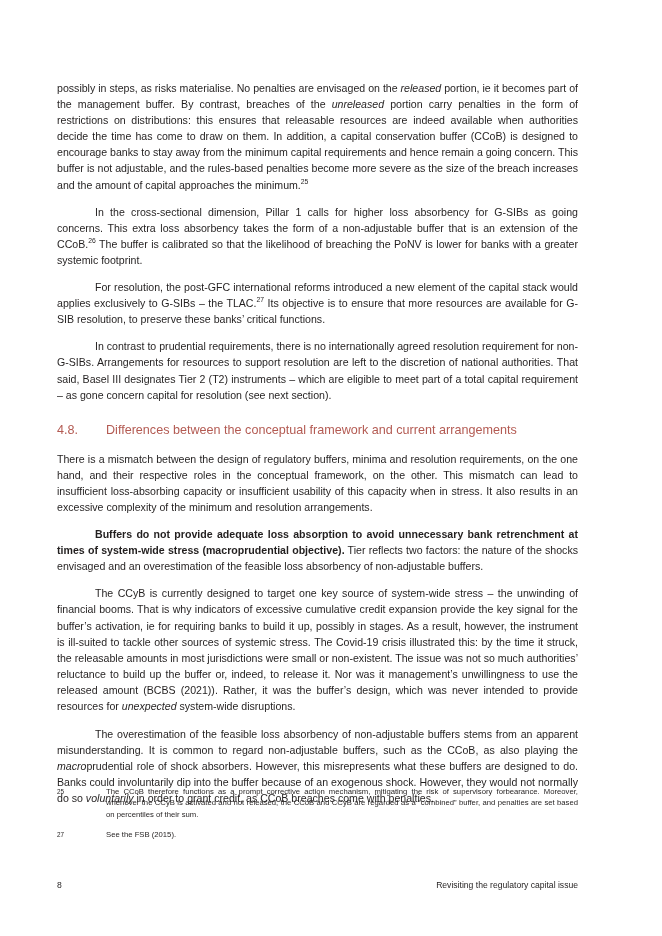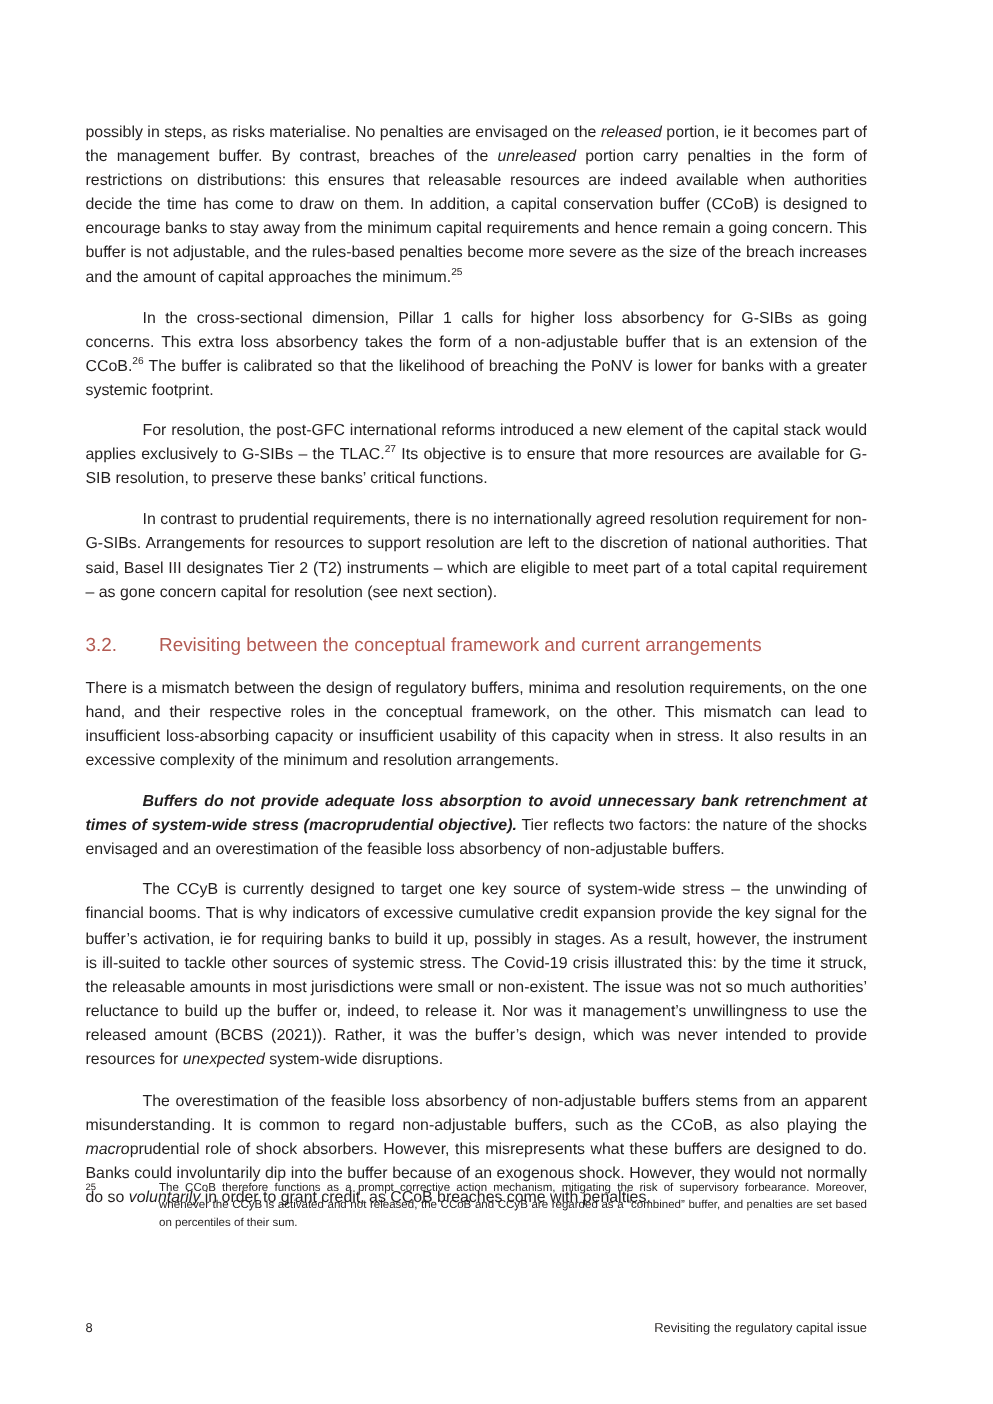--- a/index.html
+++ b/index.html
@@ -32,21 +32,21 @@
     hyphens: none;
   }
   p.body.indent {
     text-indent: 38px;
   }
   p.body.last {
     margin-bottom: 0;
     margin-top: 12px;
   }
   i, em { }
-  .bi { font-weight: bold; font-style: italic; }
+  .bi { font-weight: bold; }
   sup.fn {
     font-size: 6.8px;
     vertical-align: super;
     line-height: 0;
   }
 
   h2.section-heading {
     margin: 19px 0 13px 0;
     font-size: 12.6px;
     font-weight: normal;
@@ -112,37 +112,41 @@
 
   <div class="content">
     <div id="paras-before">
         <p class="body"><span>possibly in steps, as risks materialise. No penalties are envisaged on the </span><i>released</i><span> portion, ie it becomes part of the management buffer. By contrast, breaches of the </span><i>unreleased</i><span> portion carry penalties in the form of restrictions on distributions: this ensures that releasable resources are indeed available when authorities decide the time has come to draw on them. In addition, a capital conservation buffer (CCoB) is designed to encourage banks to stay away from the minimum capital requirements and hence remain a going concern. This buffer is not adjustable, and the rules-based penalties become more severe as the size of the breach increases and the amount of capital approaches the minimum.</span><sup class="fn">25</sup></p>
         <p class="body indent"><span>In the cross-sectional dimension, Pillar 1 calls for higher loss absorbency for G-SIBs as going concerns. This extra loss absorbency takes the form of a non-adjustable buffer that is an extension of the CCoB.</span><sup class="fn">26</sup><span> The buffer is calibrated so that the likelihood of breaching the PoNV is lower for banks with a greater systemic footprint.</span></p>
         <p class="body indent"><span>For resolution, the post-GFC international reforms introduced a new element of the capital stack would applies exclusively to G-SIBs – the TLAC.</span><sup class="fn">27</sup><span> Its objective is to ensure that more resources are available for G-SIB resolution, to preserve these banks’ critical functions.</span></p>
         <p class="body indent"><span>In contrast to prudential requirements, there is no internationally agreed resolution requirement for non-G-SIBs. Arrangements for resources to support resolution are left to the discretion of national authorities. That said, Basel III designates Tier 2 (T2) instruments – which are eligible to meet part of a total capital requirement – as gone concern capital for resolution (see next section).</span></p>
       </div>
 
     <h2 class="section-heading">
-      <span class="num">3.2.</span>
-      <span class="txt">Revisiting between the conceptual framework and current arrangements</span>
+      <span class="num">4.8.</span>
+      <span class="txt">Differences between the conceptual framework and current arrangements</span>
     </h2>
 
     <div id="paras-after">
         <p class="body"><span>There is a mismatch between the design of regulatory buffers, minima and resolution requirements, on the one hand, and their respective roles in the conceptual framework, on the other. This mismatch can lead to insufficient loss-absorbing capacity or insufficient usability of this capacity when in stress. It also results in an excessive complexity of the minimum and resolution arrangements.</span></p>
         <p class="body indent"><span class="bi">Buffers do not provide adequate loss absorption to avoid unnecessary bank retrenchment at times of system-wide stress (macroprudential objective).</span><span> Tier reflects two factors: the nature of the shocks envisaged and an overestimation of the feasible loss absorbency of non-adjustable buffers.</span></p>
         <p class="body indent"><span>The CCyB is currently designed to target one key source of system-wide stress – the unwinding of financial booms. That is why indicators of excessive cumulative credit expansion provide the key signal for the buffer’s activation, ie for requiring banks to build it up, possibly in stages. As a result, however, the instrument is ill-suited to tackle other sources of systemic stress. The Covid-19 crisis illustrated this: by the time it struck, the releasable amounts in most jurisdictions were small or non-existent. The issue was not so much authorities’ reluctance to build up the buffer or, indeed, to release it. Nor was it management’s unwillingness to use the released amount (BCBS (2021)). Rather, it was the buffer’s design, which was never intended to provide resources for </span><i>unexpected</i><span> system-wide disruptions.</span></p>
         <p class="body indent last"><span>The overestimation of the feasible loss absorbency of non-adjustable buffers stems from an apparent misunderstanding. It is common to regard non-adjustable buffers, such as the CCoB, as also playing the </span><i>macro</i><span>prudential role of shock absorbers. However, this misrepresents what these buffers are designed to do. Banks could involuntarily dip into the buffer because of an exogenous shock. However, they would not normally do so </span><i>voluntarily</i><span> in order to grant credit, as CCoB breaches come with penalties.</span></p>
       </div>
   </div>
 
   <div class="footnotes" id="footnotes">
       <div class="footnote">
         <span class="marker">25</span>
         <span class="ftext">The CCoB therefore functions as a prompt corrective action mechanism, mitigating the risk of supervisory forbearance. Moreover, whenever the CCyB is activated and not released, the CCoB and CCyB are regarded as a “combined” buffer, and penalties are set based on percentiles of their sum.</span>
       </div>
+      <div class="footnote">
+        <span class="marker">27</span>
+        <span class="ftext">See the FSB (2015).</span>
+      </div>
     </div>
 
   <div class="footer">
     <span class="pg">8</span>
     <span class="doctitle">Revisiting the regulatory capital issue</span>
   </div>
 
 </div>
 
 </body></html>

